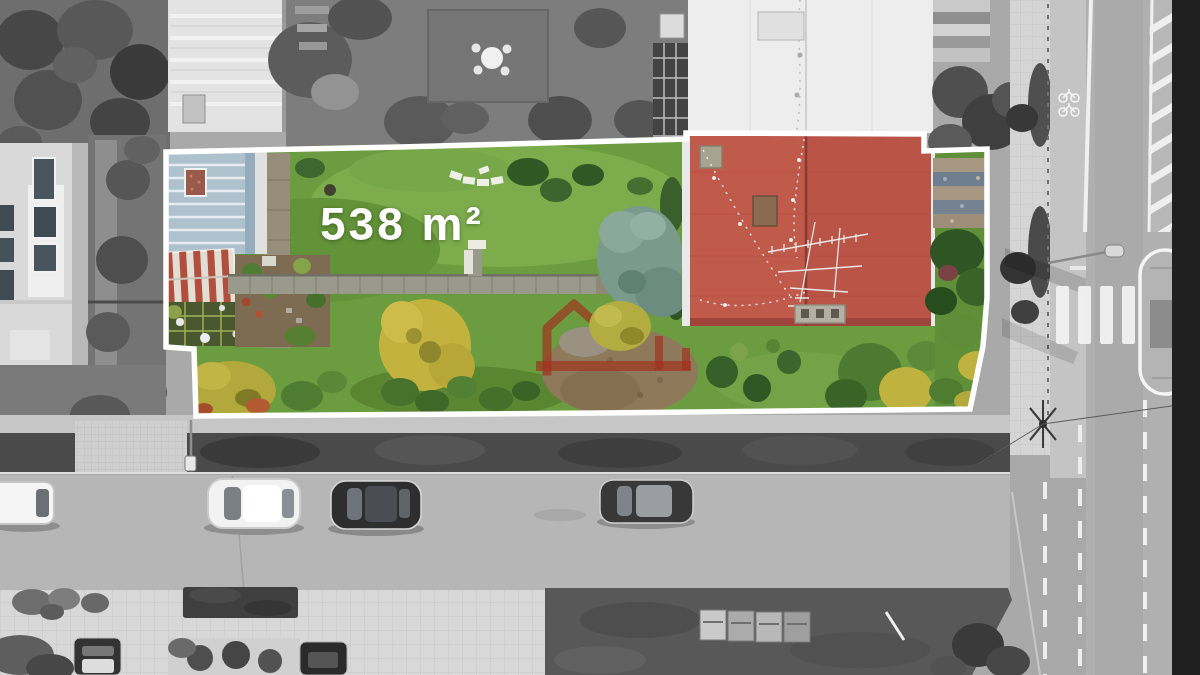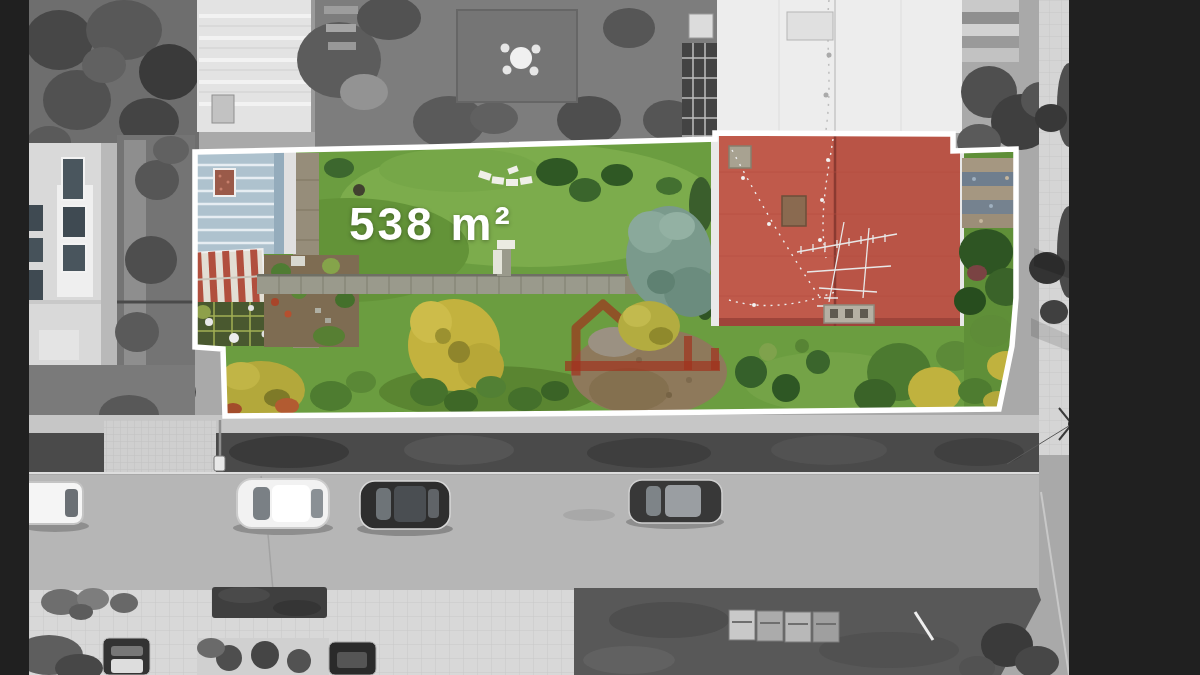--- a/index.html
+++ b/index.html
@@ -1,16 +1,16 @@
 <!DOCTYPE html>
 <html><head>
 <meta charset="utf-8">
 <style>
   html,body{margin:0;padding:0;background:#202020;}
-  .stage{width:1040px;height:675px;position:relative;overflow:hidden;font-family:"Liberation Sans",sans-serif;padding-left:29px;}
+  .stage{width:1172px;height:675px;position:relative;overflow:hidden;font-family:"Liberation Sans",sans-serif;}
   svg{display:block;}
   .area-label{font-family:"Liberation Sans","DejaVu Sans",sans-serif;font-weight:bold;font-size:46px;letter-spacing:3px;}
 </style>
 </head>
 <body>
 
 <div class="stage">
 <svg width="1200" height="675" viewBox="0 0 1200 675">
   <defs>
     <pattern id="tiles" width="14" height="14" patternUnits="userSpaceOnUse">

